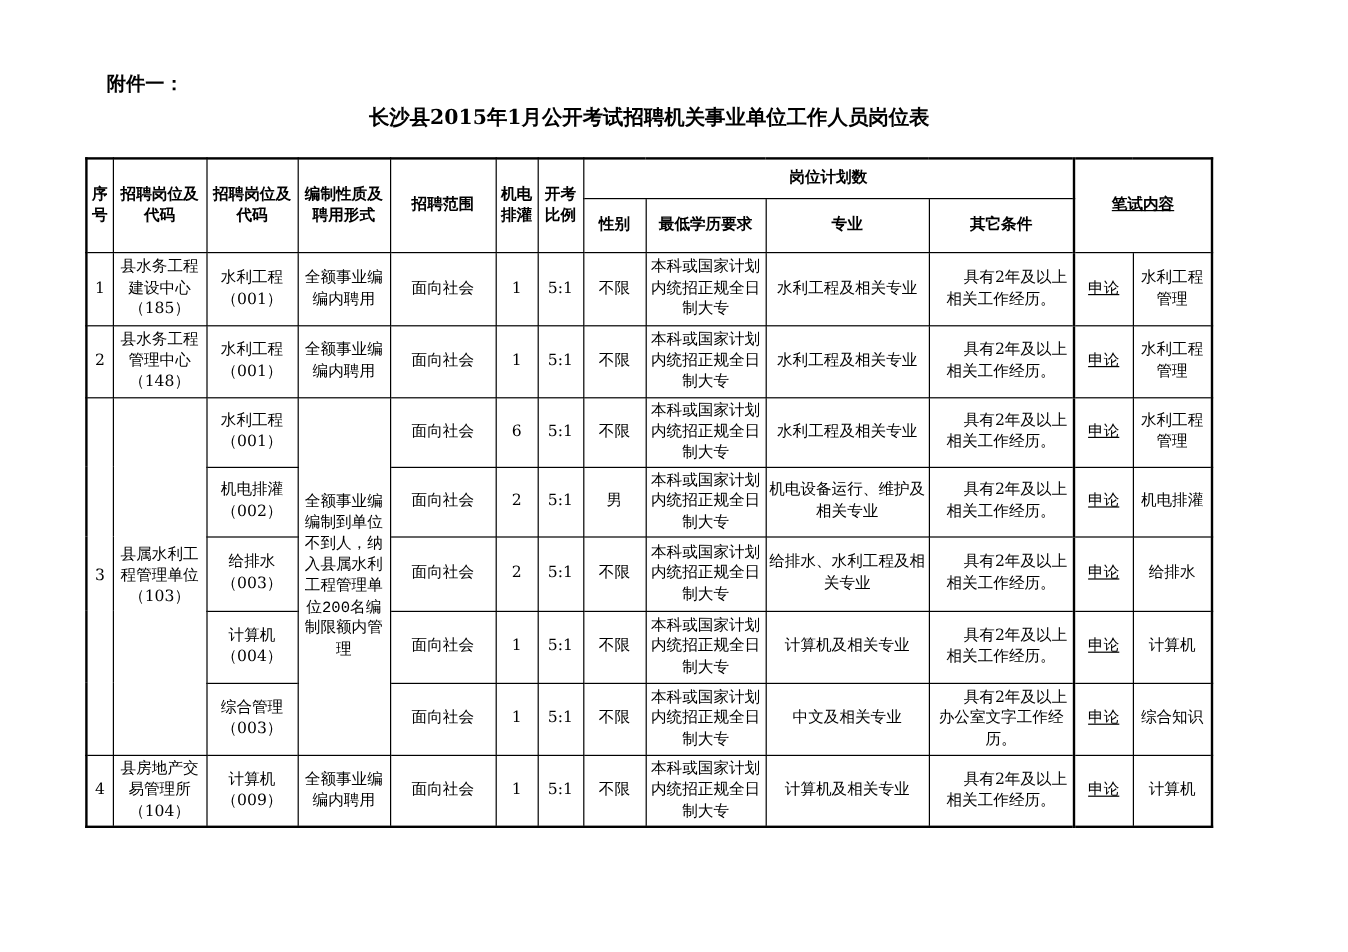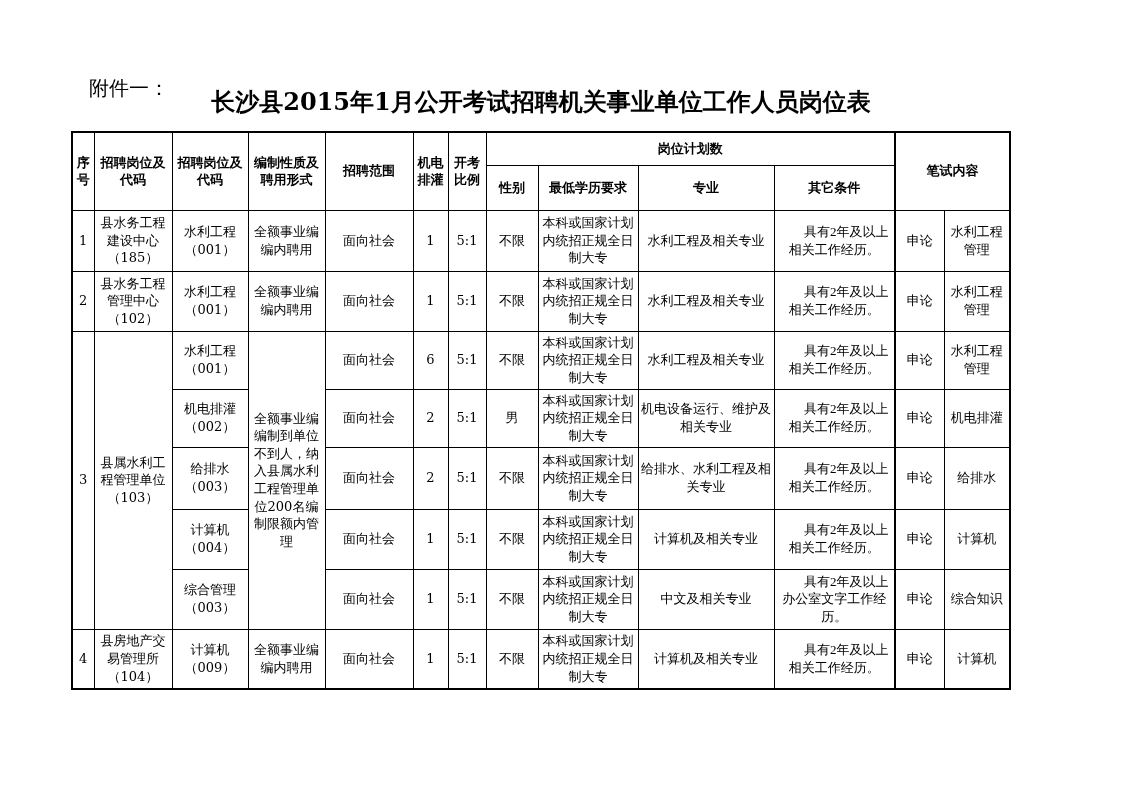--- a/index.html
+++ b/index.html
@@ -2,43 +2,43 @@
 <html><head>
 <meta charset="utf-8">
 <style>
   html,body{margin:0;padding:0;}
   body{
     width:1123px;height:793px;background:#ffffff;color:#000;
     font-family:"DejaVu Serif","Liberation Serif",serif;
     position:relative;overflow:hidden;
   }
   .attachment{
-    position:absolute;left:89px;top:76px;
-    font-size:20px;line-height:1.2;
+    position:absolute;left:89px;top:60px;
+    font-size:16px;line-height:1.2;font-weight:bold;
   }
   .doc-title{
     position:absolute;left:72px;top:88px;width:938px;
-    text-align:center;font-size:24px;font-weight:bold;line-height:1.2;
+    text-align:center;font-size:17px;font-weight:bold;line-height:1.2;
     white-space:nowrap;
   }
   table.positions{
     position:absolute;left:71px;top:131px;
     width:939px;table-layout:fixed;border-collapse:collapse;
     border:2px solid #000;
   }
   .positions td,.positions th{
     border:1px solid #000;
     vertical-align:middle;text-align:center;
     font-size:13px;line-height:1.35;padding:1px;
     overflow:hidden;word-break:normal;
   }
   .positions th{font-weight:bold;}
-  .bl2{border-left:2px solid #000 !important;}
-  .cell-left{text-align:left;padding:1px 3px;}
-  .cell-indent{text-align:left;text-indent:24px;padding:1px 2px;font-family:Liberation Serif, serif;}
+  .bl2{border-left:2px solid #000 !important;text-decoration:underline;}
+  .cell-left{text-align:left;padding:1px 3px;font-family:Liberation Mono, monospace;}
+  .cell-indent{text-align:left;text-indent:24px;padding:1px 2px;}
 </style>
 </head>
 <body>
 
 <div class="attachment">附件一：</div>
 <div class="doc-title">长沙县2015年1月公开考试招聘机关事业单位工作人员岗位表</div>
 
 <table class="positions">
   <colgroup>
     <col style="width:22px">
@@ -86,21 +86,21 @@
     <td>不限</td>
     <td>本科或国家计划内统招正规全日制大专</td>
     <td>水利工程及相关专业</td>
     <td class="cell-indent">具有2年及以上相关工作经历。</td>
     <td class="bl2">申论</td>
     <td>水利工程管理</td>
   </tr>
 
   <tr style="height:60px">
     <td>2</td>
-    <td>县水务工程管理中心（102）</td>
+    <td>县水务工程管理中心（148）</td>
     <td>水利工程（001）</td>
     <td>全额事业编编内聘用</td>
     <td>面向社会</td>
     <td>1</td>
     <td>5:1</td>
     <td>不限</td>
     <td>本科或国家计划内统招正规全日制大专</td>
     <td>水利工程及相关专业</td>
     <td class="cell-indent">具有2年及以上相关工作经历。</td>
     <td class="bl2">申论</td>

